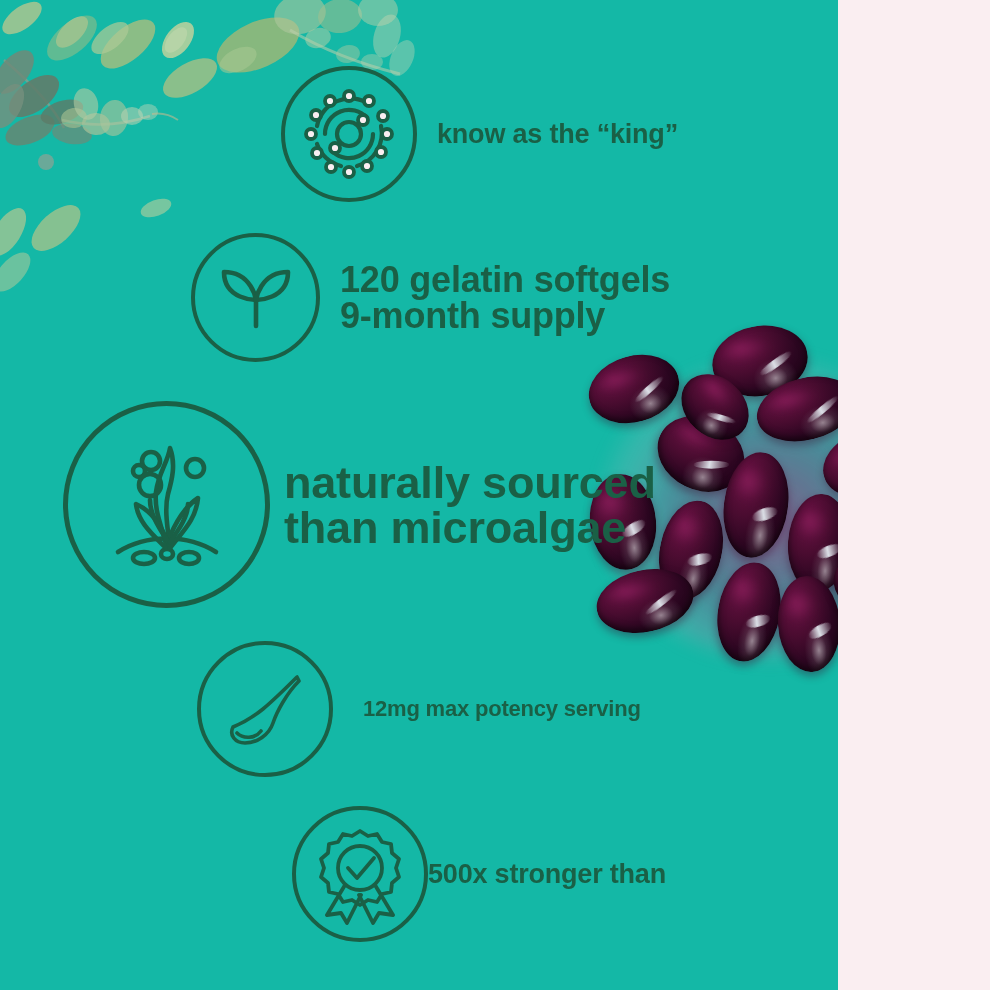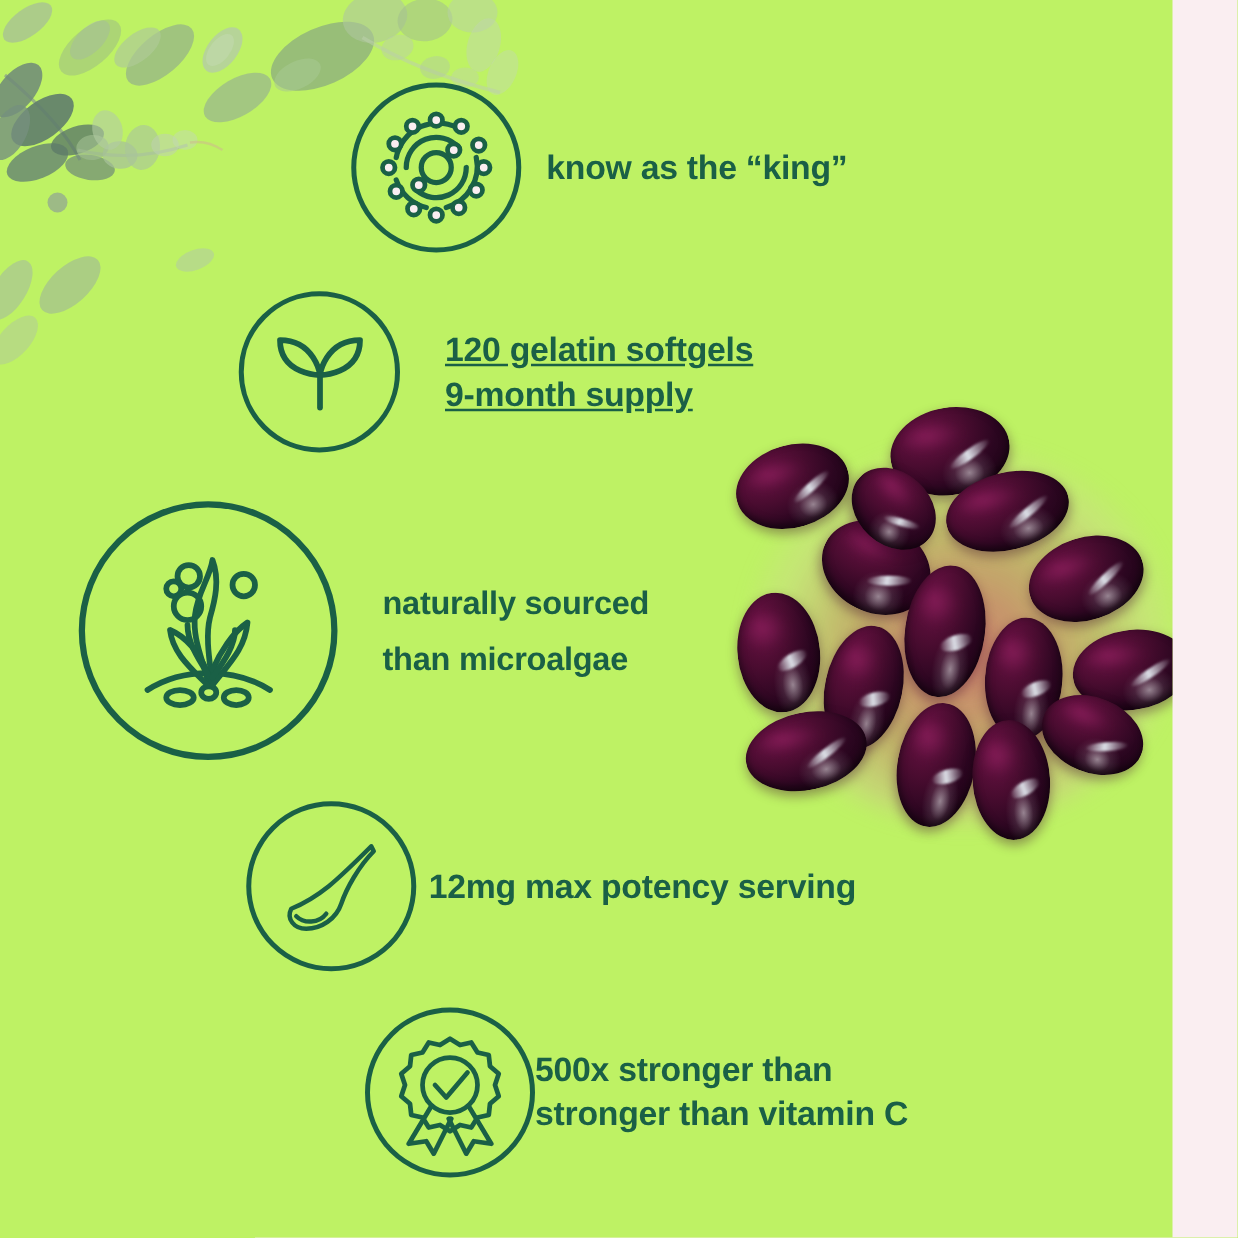--- a/index.html
+++ b/index.html
@@ -10,23 +10,23 @@
     width: 990px;
     height: 990px;
     background: #faeef1;
     font-family: "Liberation Sans", sans-serif;
     overflow: hidden;
     position: relative;
   }
   #stage {
     position: absolute;
     inset: 0;
-    width: 938px;
+    width: 838px;
     height: 990px;
-    background: #bef264;
+    background: #14b8a6;
     overflow: hidden;
   }
 
   
   #foliage {
     position: absolute;
     left: 0;
     top: 0;
     width: 420px;
     height: 330px;
@@ -131,29 +131,29 @@
     white-space: pre;
   }
 
   
   #feature-1 { left: 281px; top: 66px; }
   #feature-1 .icon-badge { width: 136px; height: 136px; }
   #feature-1 .feature-text { margin-left: 20px; font-size: 27px; line-height: 36px; }
 
   #feature-2 { left: 191px; top: 233px; }
   #feature-2 .icon-badge { width: 129px; height: 129px; }
-  #feature-2 .feature-text { margin-left: 36px; font-size: 27px; line-height: 36px; text-decoration: underline; }
+  #feature-2 .feature-text { margin-left: 20px; font-size: 36px; line-height: 36px; }
 
   #feature-3 { left: 63px; top: 401px; }
   #feature-3 .icon-badge { width: 207px; height: 207px; border-width: 5px; }
-  #feature-3 .feature-text { margin-left: 36px; font-size: 26px; line-height: 45px; }
+  #feature-3 .feature-text { margin-left: 14px; font-size: 45px; line-height: 45px; }
 
   #feature-4 { left: 197px; top: 641px; }
   #feature-4 .icon-badge { width: 136px; height: 136px; }
-  #feature-4 .feature-text { margin-left: 10px; font-size: 27px; line-height: 36px; }
+  #feature-4 .feature-text { margin-left: 30px; font-size: 22px; line-height: 36px; }
 
   #feature-5 { left: 292px; top: 806px; }
   #feature-5 .icon-badge { width: 136px; height: 136px; }
   #feature-5 .feature-text { font-size: 27px; line-height: 35px; }
 </style>
 </head>
 <body>
 
 <div id="stage">
 
@@ -336,17 +336,16 @@
                    L43 77 L34 79 L29 71 L20 69 L19 60 L12 54 L15 45
                    L12 36 L19 30 L20 21 L29 19 L34 11 L43 13 Z"></path>
           <circle cx="51" cy="45" r="22"></circle>
 
           <path d="M39 45 L48 55 L65 35"></path>
         </g>
       </svg>
     </div>
     <div class="feature-text">
       <span class="ln">500x stronger than</span>
-      <span class="ln">stronger than vitamin C</span>
     </div>
   </div>
 
 </div>
 
 </body></html>

